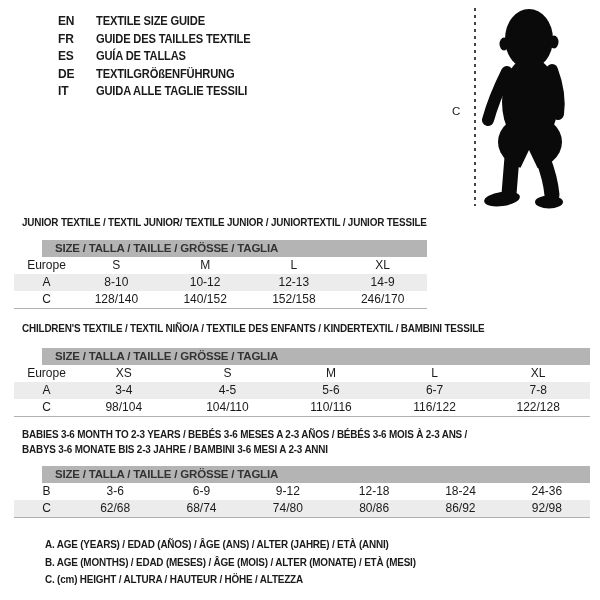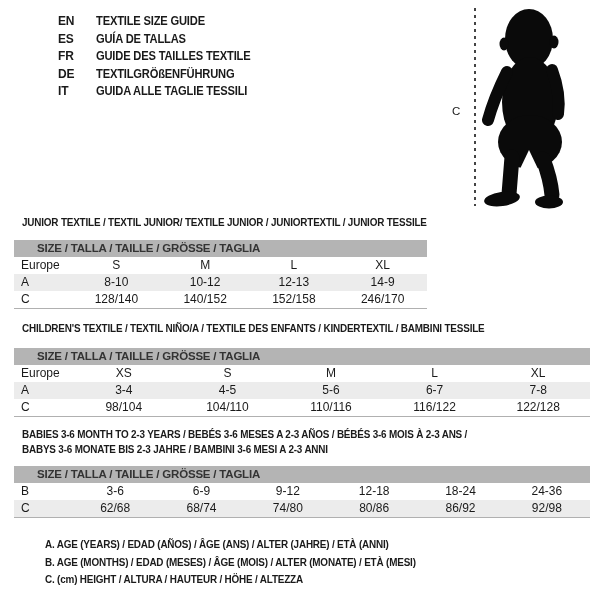--- a/index.html
+++ b/index.html
@@ -21,45 +21,45 @@
   .c-label { left:452px; top:105px; font-size:11.5px; }
   .baby-svg { left:481px; top:4px; }
 
   
   .sec-heading { font-weight:700; font-size:11px; letter-spacing:-0.2px; white-space:nowrap;
                  transform:scaleX(0.9); transform-origin:0 0; line-height:15px; }
 
   
   .size-table { border-bottom:1px solid #b0b0b0; }
   .thead { height:17px; line-height:17px; background:#b4b4b4; color:#333;
-           font-weight:600; font-size:11.5px; padding-left:23px; letter-spacing:-0.2px; }
+           font-weight:600; font-size:11.5px; padding-left:13px; letter-spacing:-0.2px;margin-left:28px; }
   .trow { display:flex; height:17px; line-height:17px; font-size:12px; }
   .trow.shaded { background:#ececec; }
-  .lbl { width:58px; padding-left:7px; }
+  .lbl { width:58px; padding-left:7px;text-align:center; }
   .cell { flex:1; text-align:center; }
 
   
   .legend-line { font-weight:700; font-size:11px; letter-spacing:-0.2px; white-space:nowrap;
                  transform:scaleX(0.9); transform-origin:0 50%; height:17.5px; line-height:17.5px; }
 </style>
 </head>
 <body>
 
 <div class="abs lang-block">
   <div class="lang-row">
     <span class="lang-code">EN</span>
     <span class="lang-title">TEXTILE SIZE GUIDE</span>
   </div>
   <div class="lang-row">
+    <span class="lang-code">FR</span>
+    <span class="lang-title">GUIDE DES TAILLES TEXTILE</span>
+  </div>
+  <div class="lang-row">
     <span class="lang-code">ES</span>
     <span class="lang-title">GUÍA DE TALLAS</span>
-  </div>
-  <div class="lang-row">
-    <span class="lang-code">FR</span>
-    <span class="lang-title">GUIDE DES TAILLES TEXTILE</span>
   </div>
   <div class="lang-row">
     <span class="lang-code">DE</span>
     <span class="lang-title">TEXTILGRÖßENFÜHRUNG</span>
   </div>
   <div class="lang-row">
     <span class="lang-code">IT</span>
     <span class="lang-title">GUIDA ALLE TAGLIE TESSILI</span>
   </div>
 </div>

